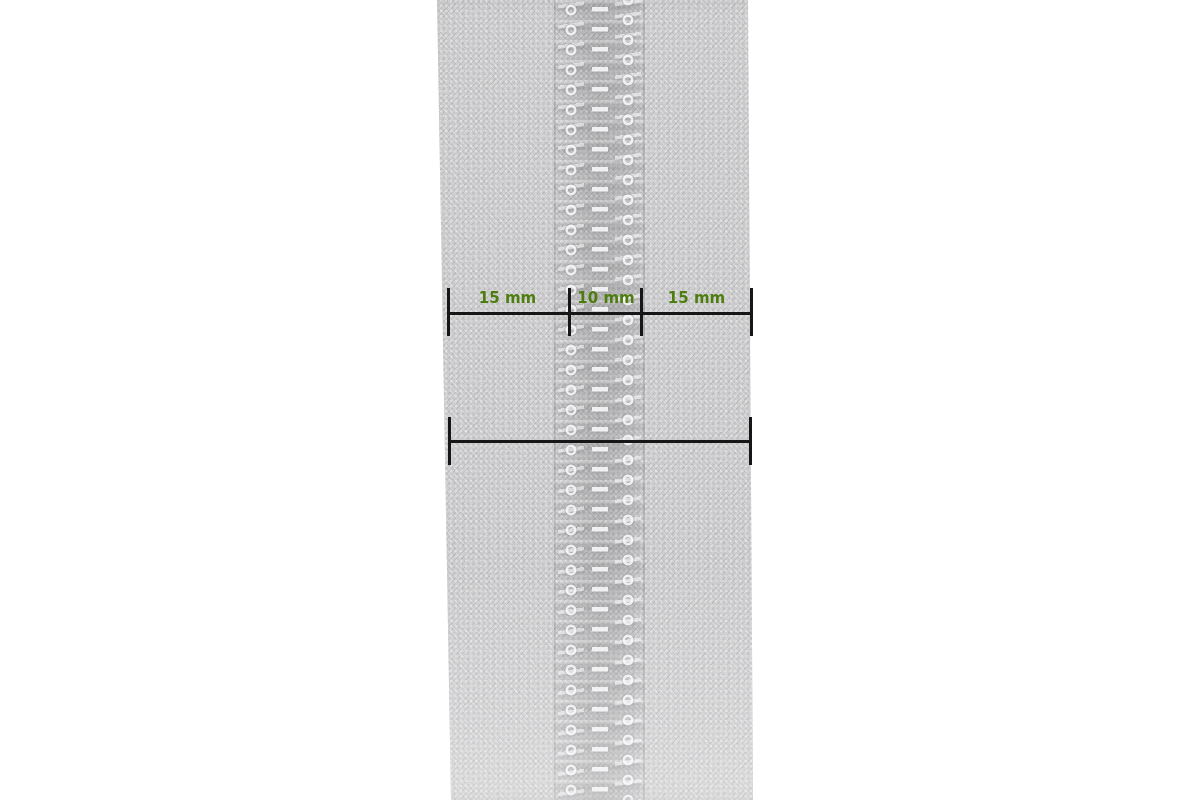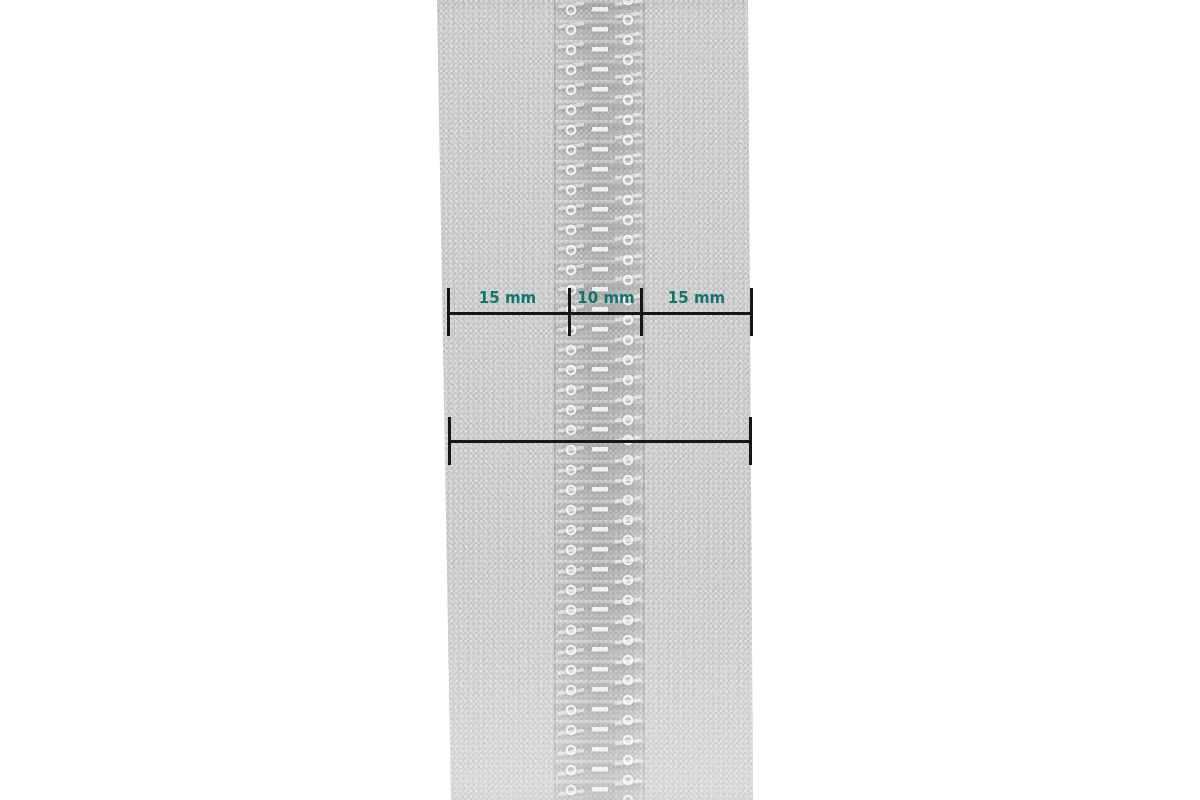--- a/index.html
+++ b/index.html
@@ -62,21 +62,21 @@
     background:linear-gradient(180deg, rgba(255,255,255,0) 70%, rgba(255,255,255,0.18) 90%, rgba(255,255,255,0.30) 100%);
   }
 
   
   .dim{position:absolute;color:#161616;}
   .dim-line{position:absolute;left:0;right:0;height:3px;background:#161616;}
   .tick{position:absolute;top:0;bottom:0;width:3px;background:#161616;}
   .dim-label{
     position:absolute;top:0;height:21px;line-height:21px;
     font-size:15px;font-weight:700;text-align:center;
-    color:#0f766e;white-space:nowrap;
+    color:#4d7c0f;white-space:nowrap;
   }
   .dim-top{left:447px;top:288px;width:306px;height:48px;}
   .dim-top .dim-line{top:24px;}
   .dim-top .tick.t0{left:0;}
   .dim-top .tick.t1{left:121px;}
   .dim-top .tick.t2{left:193px;}
   .dim-top .tick.t3{left:303px;}
   .dim-top .dim-label.l0{left:0;width:121px;}
   .dim-top .dim-label.l1{left:121px;width:76px;text-align:center;}
   .dim-top .dim-label.l2{left:193px;width:113px;}

